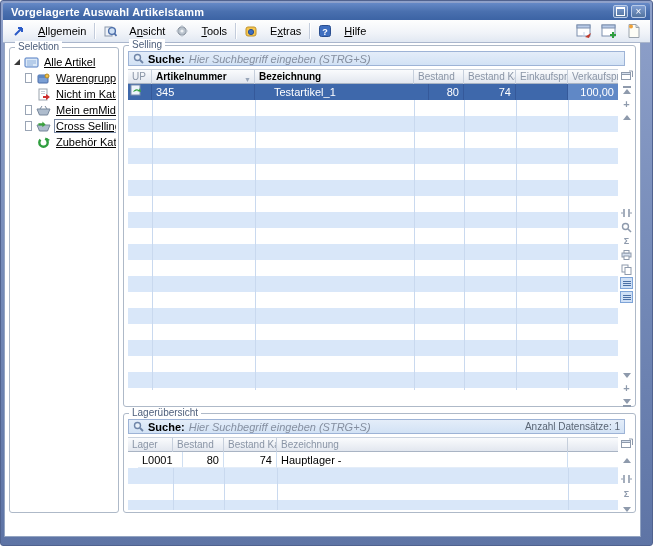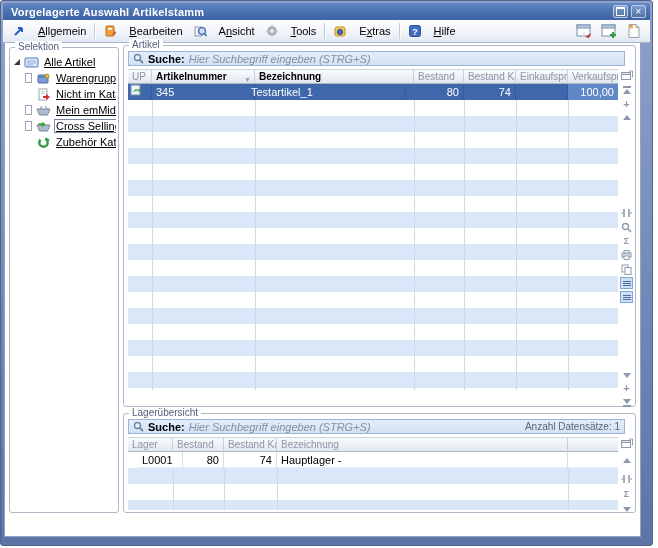--- a/index.html
+++ b/index.html
@@ -133,30 +133,20 @@
         <svg width="14" height="14">
               <path d="M3 11 L10 4 M10 4 h-4 M10 4 v4" stroke="#2b5bc8" stroke-width="2" fill="none"></path>
             </svg>
       </span>
       <span><span class="mkey">A</span><span>llgemein</span></span>
     </div>
     <span class="msep"></span>
     <div class="menu-item">
       <span class="mi-icon">
         <svg width="14" height="14">
-              <rect x="3" y="2" width="8" height="10" rx="1" fill="#f3a03c" stroke="#b86f1e"></rect>
-              <rect x="5" y="4" width="4" height="1.6" fill="#fff"></rect>
-              <path d="M9 12 L12 7 L13 9 Z" fill="#c23a2b"></path>
-            </svg>
-      </span>
-      <span><span class="mkey">B</span><span>earbeiten</span></span>
-    </div>
-    <div class="menu-item">
-      <span class="mi-icon">
-        <svg width="14" height="14">
               <rect x="2" y="3" width="7" height="9" fill="#eef2f8" stroke="#8a97ab"></rect>
               <circle cx="9" cy="7" r="3.4" fill="#cfe0f4" stroke="#4a6ca8" stroke-width="1.4"></circle>
               <path d="M11.5 9.5 L13.5 12" stroke="#4a6ca8" stroke-width="1.8"></path>
             </svg>
       </span>
       <span><span>A</span><span class="mkey">n</span><span>sicht</span></span>
     </div>
     <div class="menu-item">
       <span class="mi-icon">
         <svg width="14" height="14">
@@ -289,21 +279,21 @@
                   <path d="M11 2 l3 2 -3.5 1.5 Z" fill="#2f9e3f"></path>
                 </svg>
           </span>
           <span class="tlabel">Zubehör Katalog</span>
         </div>
 
       </div>
     </div>
 
     <div class="gbox gbox-artikel">
-      <span class="glabel">Artikel</span>
+      <span class="glabel">Selling</span>
 
       <div class="searchbar">
         <svg width="11" height="11">
               <circle cx="4.5" cy="4.5" r="3" fill="#e8f0fa" stroke="#6f85a8" stroke-width="1.4"></circle>
               <path d="M7 7 L10 10" stroke="#6f85a8" stroke-width="1.8"></path>
             </svg>
         <span class="slabel">Suche:</span>
         <span class="sph">Hier Suchbegriff eingeben (STRG+S)</span>
       </div>
 
@@ -319,21 +309,21 @@
         </div>
 
         <div class="grow selected">
           <div class="gcell" style="left:0;width:24px;padding:0 2px">
             <svg width="12" height="12">
                   <rect x="1" y="1" width="9" height="10" fill="#eef4fb" stroke="#7d8fae"></rect>
                   <path d="M3 8 a4 4 0 0 1 6 -2 l1-2 1 4 -4 -1 1-1" fill="#2f9e3f"></path>
                 </svg>
           </div>
           <div class="gcell" style="left:24px;width:103px">345</div>
-          <div class="gcell" style="left:119px;width:159px">Testartikel_1</div>
+          <div class="gcell" style="left:142px;width:159px">Testartikel_1</div>
           <div class="gcell num" style="left:286px;width:50px">80</div>
           <div class="gcell num" style="left:336px;width:52px">74</div>
           <div class="gcell" style="left:388px;width:52px"></div>
           <div class="gcell num focuscell" style="left:440px;width:50px;border-right:none">100,00</div>
         </div>
 
         <div class="gbody art">
           <div class="vsep" style="left:24px"></div>
           <div class="vsep" style="left:127px"></div>
           <div class="vsep" style="left:286px"></div>

